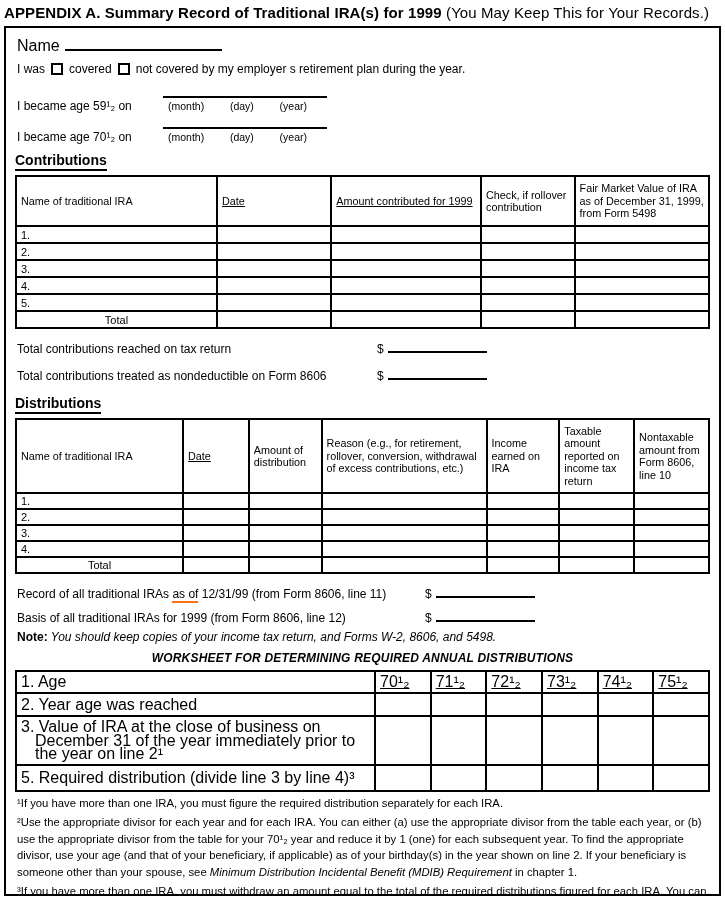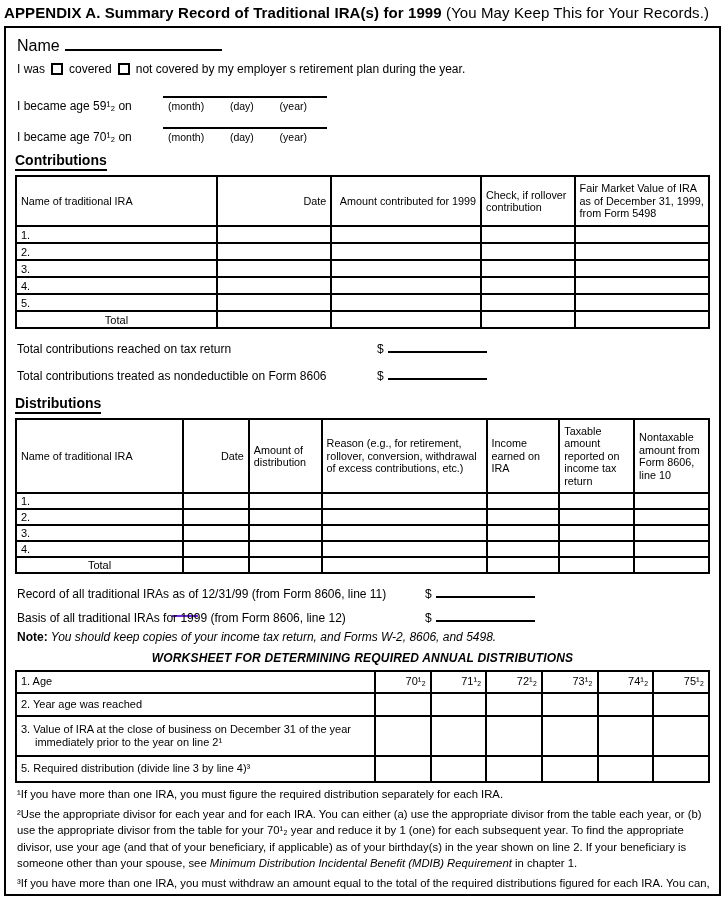--- a/index.html
+++ b/index.html
@@ -33,41 +33,41 @@
 
   
   .sec-head { font-size: 14px; font-weight: bold; margin: 8px 0 7px 0; }
   .sec-head span { border-bottom: 2px solid #000; padding-bottom: 1px; }
 
   
   table { border-collapse: collapse; width: 100%; table-layout: fixed; }
   th, td { border: 2px solid #000; font-weight: normal; overflow: hidden; }
   th { font-size: 10.8px; line-height: 12.5px; padding: 2px 4px; }
   td { font-size: 11px; padding: 1px 4px; }
-  .al { text-align: left; } .ac { text-align: right; }
+  .al { text-align: left; } .ac { text-align: left; text-decoration: underline; }
   .contrib th { height: 50px; vertical-align: middle; }
   .contrib td { height: 17px; }
   .dist th { height: 74px; vertical-align: middle; }
   .dist td { height: 16px; }
   .total-cell { text-align: center; }
 
   
   .dollar-row { display: flex; align-items: baseline; font-size: 12px; margin: 12px 0 0 2px; }
   .dollar-row .lab { width: 360px; flex: none; }
   .dollar-row .lab2 { width: 408px; flex: none; }
   .dollar-blank { width: 99px; margin-left: 4px; }
-  .u { border-bottom: 2px solid #6d28d9; padding-bottom: 14px; }
+  .u { border-bottom: 2px solid #f97316; padding-bottom: 0px; }
 
   .note-row { font-size: 12px; margin: 5px 0 0 2px; }
   .note-row .nb { font-weight: bold; }
   .note-row i { }
 
   
   .ws-title { text-align: center; font-size: 12px; font-weight: bold; margin: 7px 0 5px 0; letter-spacing: 0.2px; font-style: italic; }
-  .ws td { font-size: 11px; line-height: 13.5px; }
+  .ws td { font-size: 16px; line-height: 13.5px; }
   .ws .lbl { padding: 3px 4px 3px 18px; text-indent: -14px; }
   .ws .r1 { height: 22px; } .ws .r2 { height: 23px; } .ws .r3 { height: 40px; }
   .ws .r4 { height: 27px; } .ws .r5 { height: 26px; }
 
   
   .fn { font-size: 11.3px; line-height: 16.5px; margin: 3px 0 0 2px; }
   .fn:first-of-type { margin-top: 6px; }
   .fn i { font-style: italic; }
 </style>
 </head>

